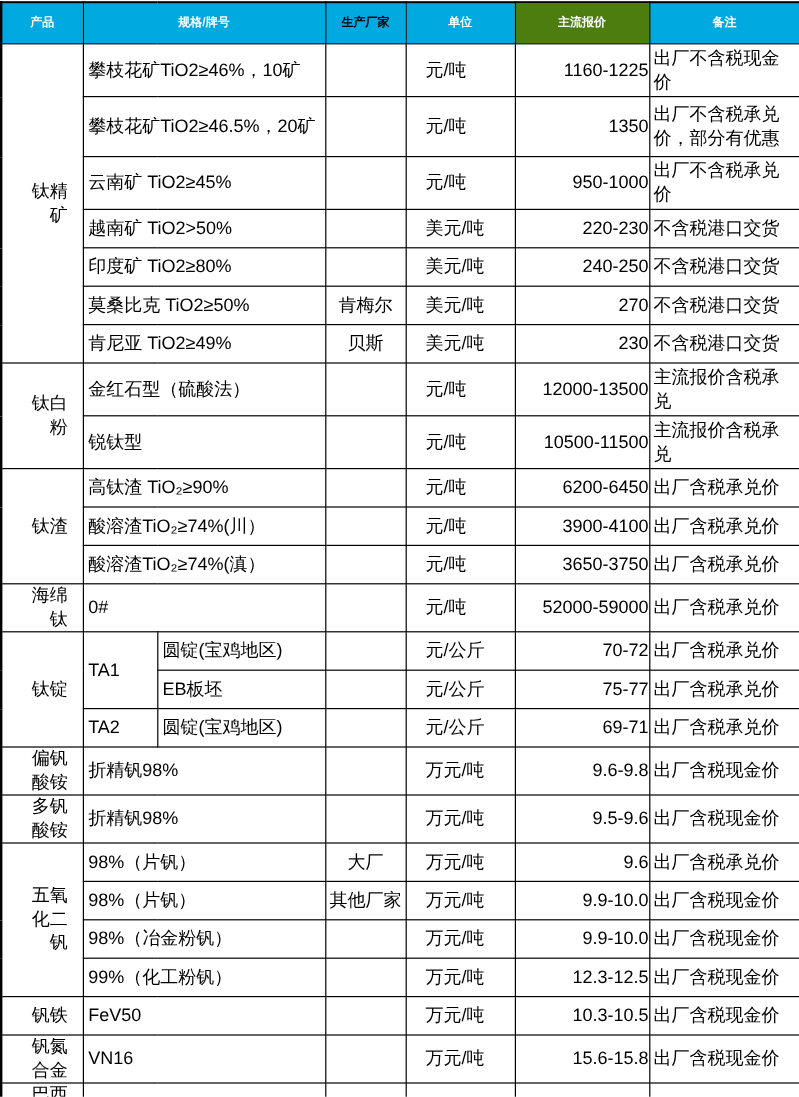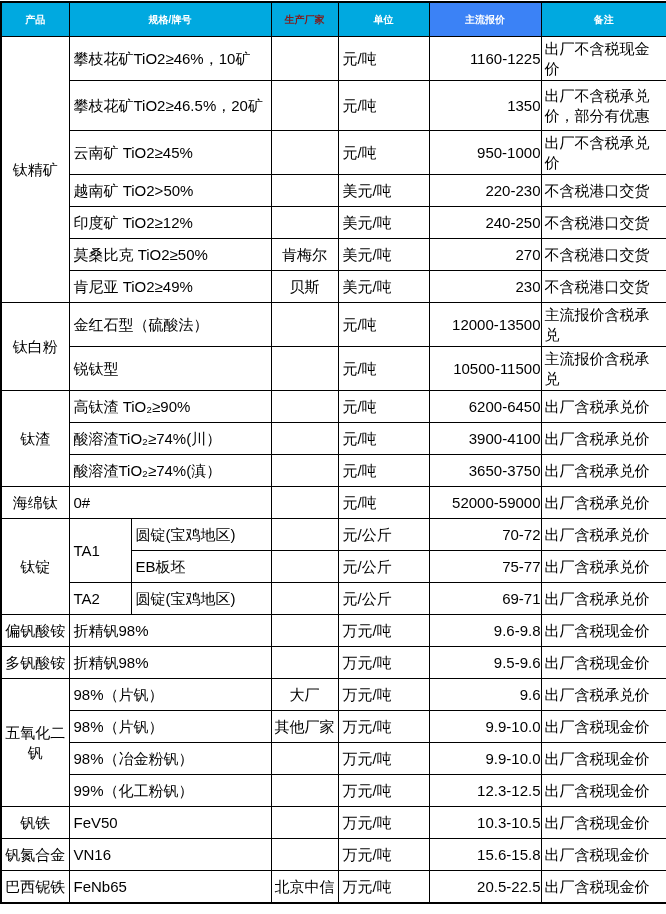--- a/index.html
+++ b/index.html
@@ -5,47 +5,47 @@
   html,body{margin:0;padding:0;background:#fff;}
   body{width:666px;height:914px;font-family:"Liberation Sans","DejaVu Sans",sans-serif;}
   table{border-collapse:collapse;table-layout:fixed;width:664px;margin:1px 0 0 0;
         border:2px solid #000;}
   th,td{border:1px solid #000;font-size:15px;color:#000;vertical-align:middle;
         overflow:hidden;padding:0;line-height:1.3;word-break:break-all;}
   thead th{height:33px;color:#fff;font-weight:bold;text-align:center;font-size:10px;}
   tbody tr{height:32px;}
   tr.h38{height:38px;}
   tr.h50{height:50px;margin-left:36px;}
-  td.product{text-align:center;padding:0 0;}
+  td.product{text-align:right;padding:0 12px;}
   td.spec,td.grade,td.form{text-align:left;padding:2px 4px;}
   td.maker{text-align:center;padding:0 1px;}
-  td.unit{text-align:left;padding-left:4px;}
+  td.unit{text-align:left;padding-left:16px;}
   td.price{text-align:right;}
   td.note{text-align:left;padding:2px 3px;}
 </style>
 </head>
 <body>
 
 <table>
   <colgroup>
     <col style="width:68px">
       <col style="width:62px">
       <col style="width:140px">
     <col style="width:67px">
       <col style="width:91px">
       <col style="width:112px">
     <col style="width:126px">
   </colgroup>
   <thead>
     <tr>
       <th class="hbg" style="background: rgb(0, 169, 224); color: rgb(255, 255, 255);">产品</th>
       <th class="hbg" colspan="2" style="background: rgb(0, 169, 224); color: rgb(255, 255, 255); margin-left: 25px;">规格/牌号</th>
-      <th class="hbg" style="background: rgb(0, 169, 224); color: #7f1d1d;">生产厂家</th>
+      <th class="hbg" style="background: rgb(0, 169, 224); color: #000000;">生产厂家</th>
       <th class="hbg" style="background: rgb(0, 169, 224); color: rgb(255, 255, 255);">单位</th>
-      <th class="hbg" style="background: #3b82f6; color: rgb(255, 255, 255);">主流报价</th>
+      <th class="hbg" style="background: #4d7c0f; color: rgb(255, 255, 255);">主流报价</th>
       <th class="hbg" style="background: rgb(0, 169, 224); color: rgb(255, 255, 255);">备注</th>
     </tr>
   </thead>
   <tbody>
 
     <tr class="h38">
       <td class="product" rowspan="7">钛精矿</td>
       <td class="spec" colspan="2">攀枝花矿TiO2≥46%，10矿</td>
       <td class="maker"></td>
       <td class="unit">元/吨</td>
@@ -67,21 +67,21 @@
       <td class="note">出厂不含税承兑价</td>
     </tr>
     <tr>
       <td class="spec" colspan="2">越南矿 TiO2&gt;50%</td>
       <td class="maker"></td>
       <td class="unit">美元/吨</td>
       <td class="price">220-230</td>
       <td class="note">不含税港口交货</td>
     </tr>
     <tr>
-      <td class="spec" colspan="2">印度矿 TiO2≥12%</td>
+      <td class="spec" colspan="2">印度矿 TiO2≥80%</td>
       <td class="maker"></td>
       <td class="unit">美元/吨</td>
       <td class="price">240-250</td>
       <td class="note">不含税港口交货</td>
     </tr>
     <tr>
       <td class="spec" colspan="2">莫桑比克 TiO2≥50%</td>
       <td class="maker">肯梅尔</td>
       <td class="unit">美元/吨</td>
       <td class="price">270</td>

